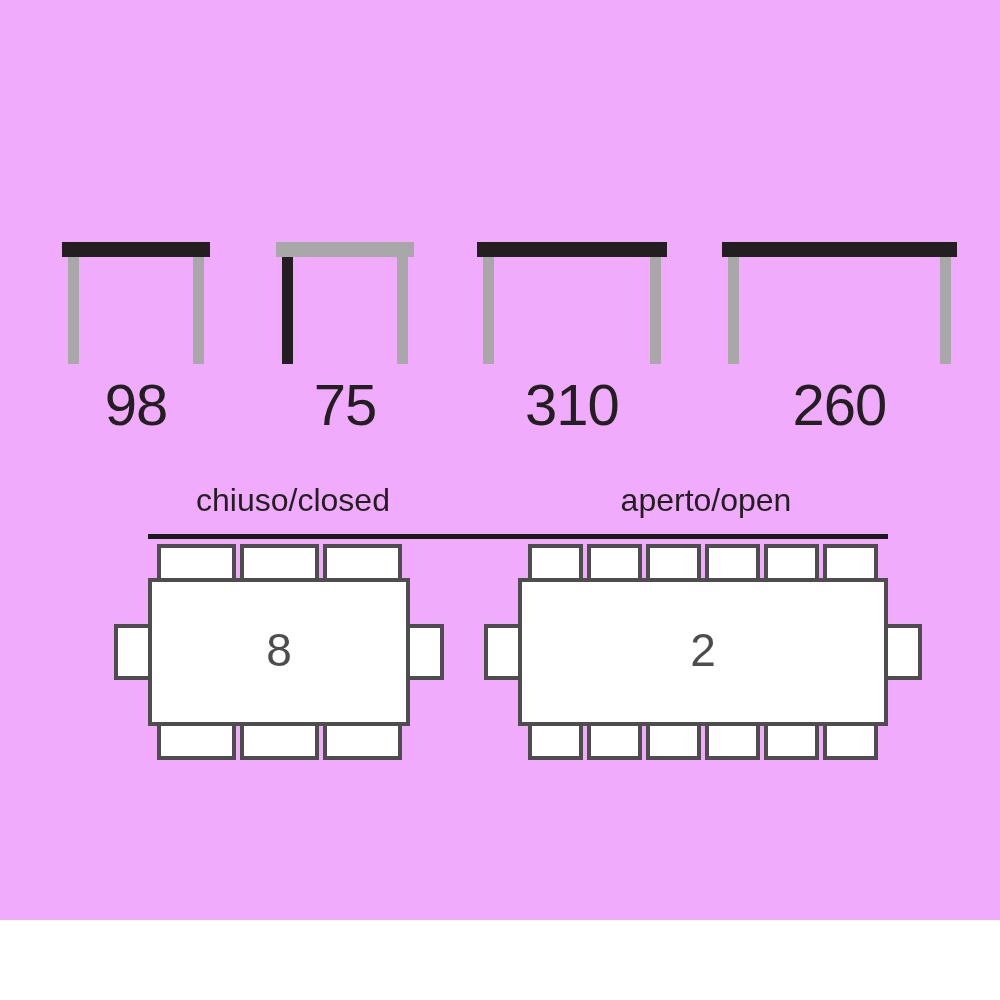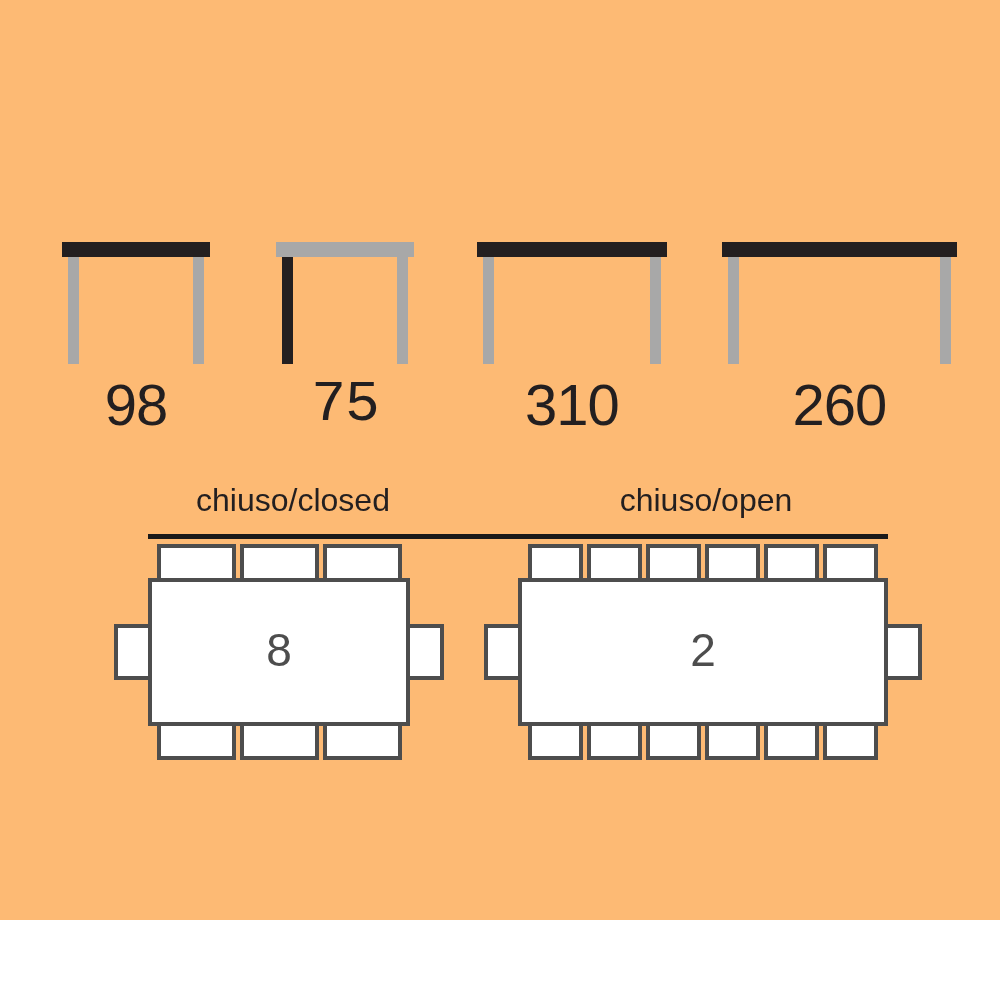--- a/index.html
+++ b/index.html
@@ -8,21 +8,21 @@
     background: #ffffff;
   }
   body {
     font-family: "Liberation Sans", sans-serif;
     color: #231f20;
   }
   #canvas {
     position: relative;
     width: 1000px;
     height: 920px;
-    background: #fdba74;
+    background: #f0abfc;
     overflow: hidden;
   }
 
   
   .elev {
     position: absolute;
   }
   .elev-top {
     position: absolute;
     left: 0;
@@ -117,27 +117,27 @@
       </div>
       <div class="elev" style="left: 722px; top: 242px; width: 235px; height: 122px;">
         <div class="elev-top" style="width: 235px; background: rgb(35, 31, 32);"></div>
         <div class="elev-leg left" style="height: 107px; background: rgb(168, 168, 168);"></div>
         <div class="elev-leg" style="height: 107px; background: rgb(168, 168, 168); left: 218px;"></div>
       </div>
     </div>
 
   <div id="dimensions">
       <div class="dim" style="left: -14px; top: 376px; width: 300px;">98</div>
-      <div class="dim" style="left: 195px; top: 376px; width: 300px; font-family: Liberation Mono, monospace;">75</div>
+      <div class="dim" style="left: 195px; top: 376px; width: 300px;">75</div>
       <div class="dim" style="left: 422px; top: 376px; width: 300px;">310</div>
       <div class="dim" style="left: 689.5px; top: 376px; width: 300px;">260</div>
     </div>
 
   <div class="caption" id="caption-closed" style="left: 118px; top: 484px; width: 350px;">chiuso/closed</div>
-  <div class="caption" id="caption-open" style="left: 520px; top: 484px; width: 372px;">chiuso/open</div>
+  <div class="caption" id="caption-open" style="left: 520px; top: 484px; width: 372px;">aperto/open</div>
 
   <div id="divider-rule" style="left: 148px; top: 534px; width: 740px; height: 5px; background: rgb(26, 26, 26);"></div>
 
   <div id="plans">
       <div class="plan">
         <div class="seat" style="left: 156.5px; width: 79px; height: 38px; top: 544px;"></div>
         <div class="seat" style="left: 239.5px; width: 79px; height: 38px; top: 544px;"></div>
         <div class="seat" style="left: 322.5px; width: 79px; height: 38px; top: 544px;"></div>
         <div class="seat" style="left: 156.5px; width: 79px; height: 38px; top: 722px;"></div>
         <div class="seat" style="left: 239.5px; width: 79px; height: 38px; top: 722px;"></div>

